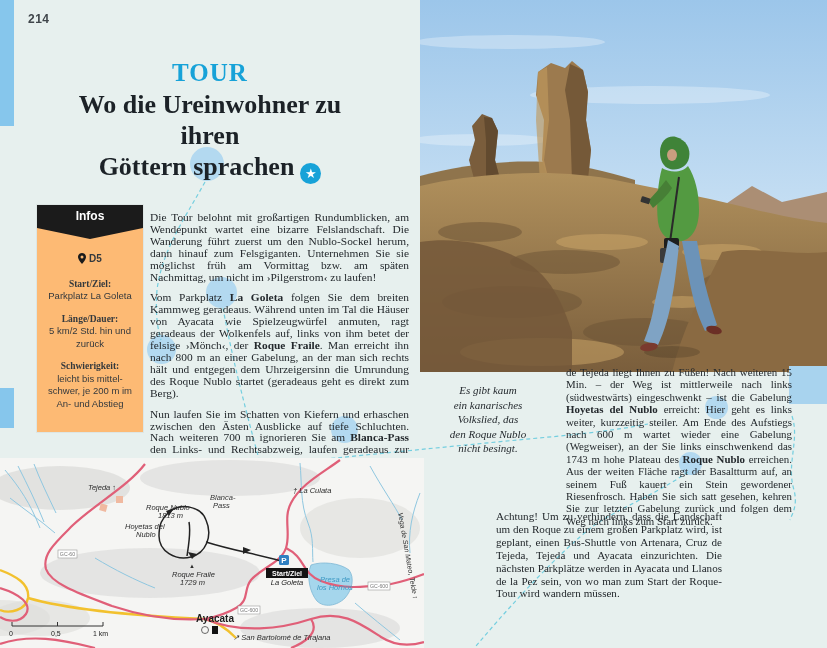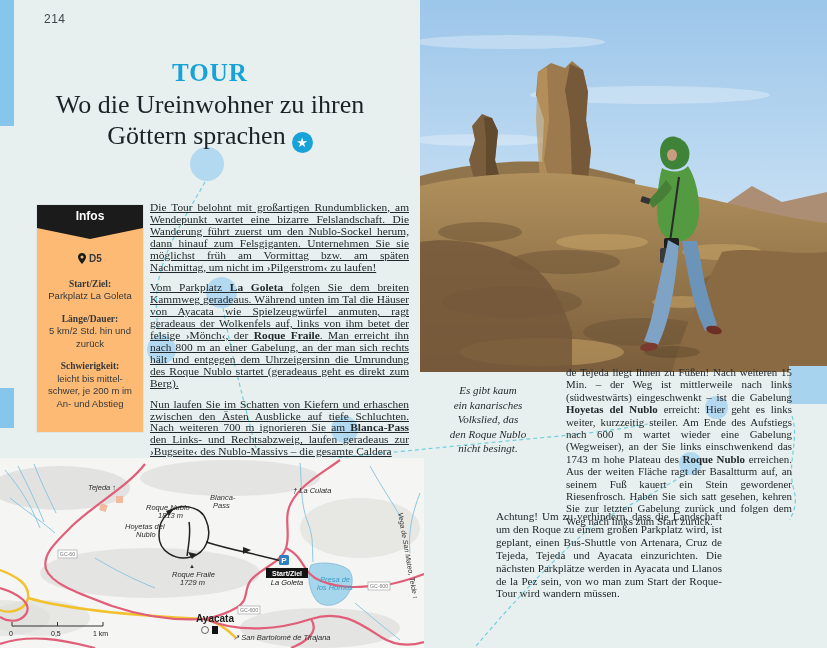--- a/index.html
+++ b/index.html
@@ -2,41 +2,41 @@
 <html><head>
 <meta charset="utf-8">
 <style>
   html,body{margin:0;padding:0;background:#c9d4d2;}
   #page{position:relative;width:827px;height:648px;background:#e7f0ee;overflow:hidden;
         font-family:"Liberation Sans",sans-serif;color:#2b3034;}
   .abs{position:absolute;}
   
   .edgebar{position:absolute;left:0;width:14px;background:#86c6ec;}
   
-  #pagenum{left:44px;top:12px;font-size:12px;font-weight:normal;color:#40464b;letter-spacing:.5px;}
+  #pagenum{left:28px;top:12px;font-size:12px;font-weight:bold;color:#40464b;letter-spacing:.5px;}
   #header{left:55px;top:59px;width:310px;text-align:center;z-index:2;}
   #kicker{font-family:"Liberation Serif",serif;font-weight:bold;color:#17a2d8;font-size:25px;letter-spacing:1px;}
-  #title{font-family:"Liberation Serif",serif;font-weight:400;color:#1c2227;font-size:26px;line-height:31px;margin-top:2px;}
+  #title{font-family:"Liberation Serif",serif;font-weight:700;color:#1c2227;font-size:26px;line-height:31px;margin-top:2px;}
   .star-badge{display:inline-block;width:21px;height:21px;border-radius:50%;background:#17a2d8;color:#fff;
         font-size:13px;line-height:21px;text-align:center;vertical-align:-3px;margin-left:6px;font-family:"DejaVu Sans",sans-serif;}
   #subtitle{left:80px;top:155px;width:260px;text-align:center;font-size:11.5px;font-weight:bold;color:#2b3136;z-index:2;}
   
   .hl{position:absolute;border-radius:50%;background:#a9d5f0;opacity:.85;z-index:1;}
   
   #infobox{left:37px;top:205px;width:106px;background:#fdba74;z-index:2;padding-bottom:12px;box-shadow:0 0 0 1px rgba(0,0,0,.04);}
   #infobox .ribbon{height:34px;background:#1b1b1b;clip-path:polygon(0 0,100% 0,100% 68%,50% 100%,0 68%);
         color:#fff;font-weight:bold;font-size:12px;text-align:center;line-height:23px;}
   #infobox .body{padding:10px 8px 0 8px;text-align:center;font-size:9.5px;line-height:12.5px;color:#34393d;}
   #infobox .grid{margin:4px 0 10px 0;font-size:10px;font-weight:bold;}
   #infobox .pin{display:inline-block;vertical-align:-2px;margin-right:3px;}
   #infobox .fld{margin-bottom:10px;}
   #infobox .lbl{font-weight:bold;display:block;font-family:Liberation Serif, serif;}
   
   .serif{font-family:"Liberation Serif",serif;color:#23282c;}
-  #col1{left:150px;top:202px;width:259px;z-index:2;text-decoration:underline;}
+  #col1{left:150px;top:212px;width:259px;z-index:2;}
   #col1 p{margin:0 0 9px 0;font-size:11.4px;line-height:11.9px;text-align:justify;}
   .b{font-weight:bold;}
   #caption{left:432px;top:383px;width:112px;font-family:"Liberation Serif",serif;font-style:italic;
         font-size:11px;line-height:14.6px;color:#1f2429;z-index:2;text-align:center;}
   #col2{left:566px;top:366px;width:226px;z-index:2;}
   #col2 p{margin:0;font-size:10.9px;line-height:12.4px;text-align:justify;}
   #col3{left:496px;top:510px;width:226px;z-index:2;}
   #col3 p{margin:0;font-size:11.1px;line-height:12.9px;text-align:justify;}
   
   #photo{left:420px;top:0;width:407px;height:372px;z-index:0;}

